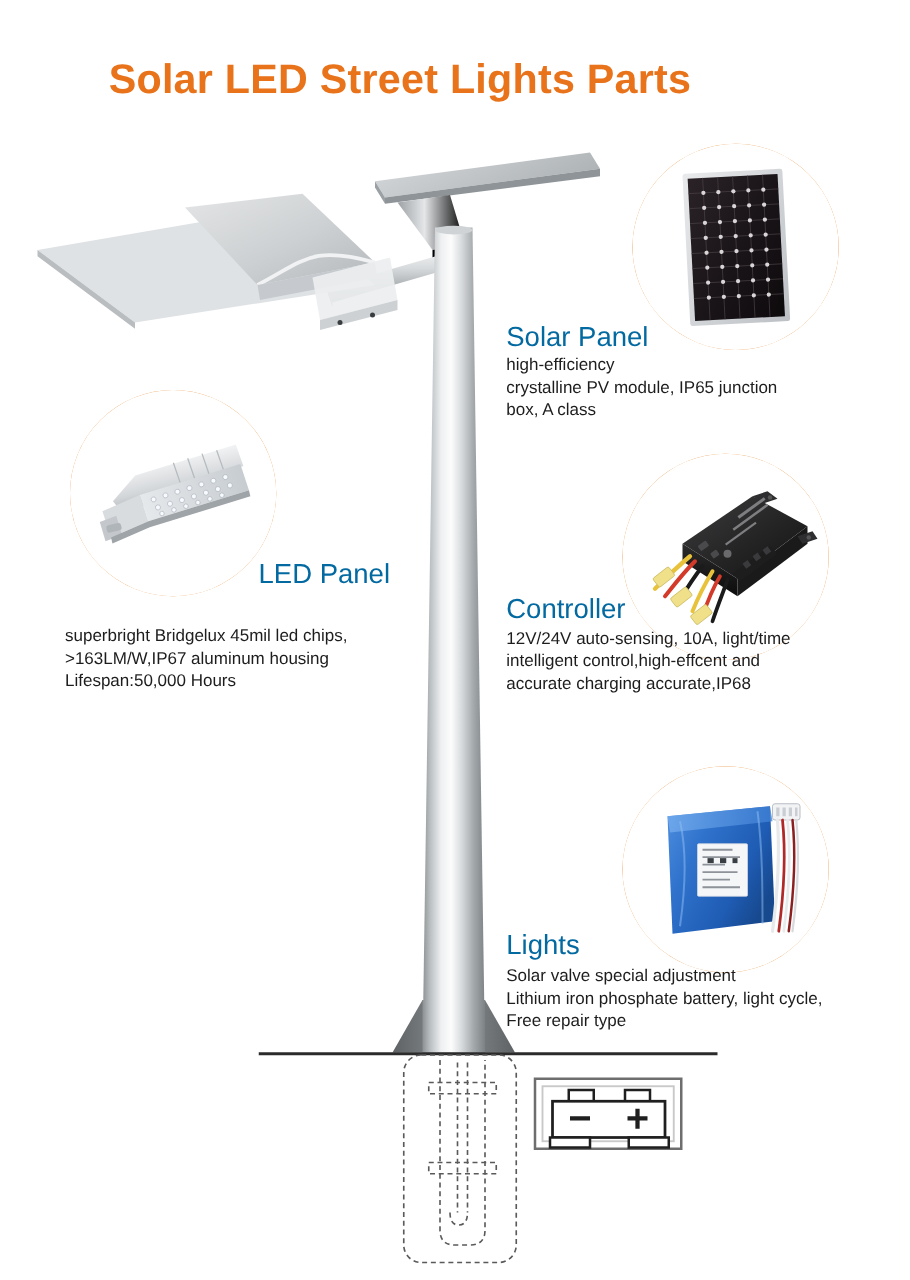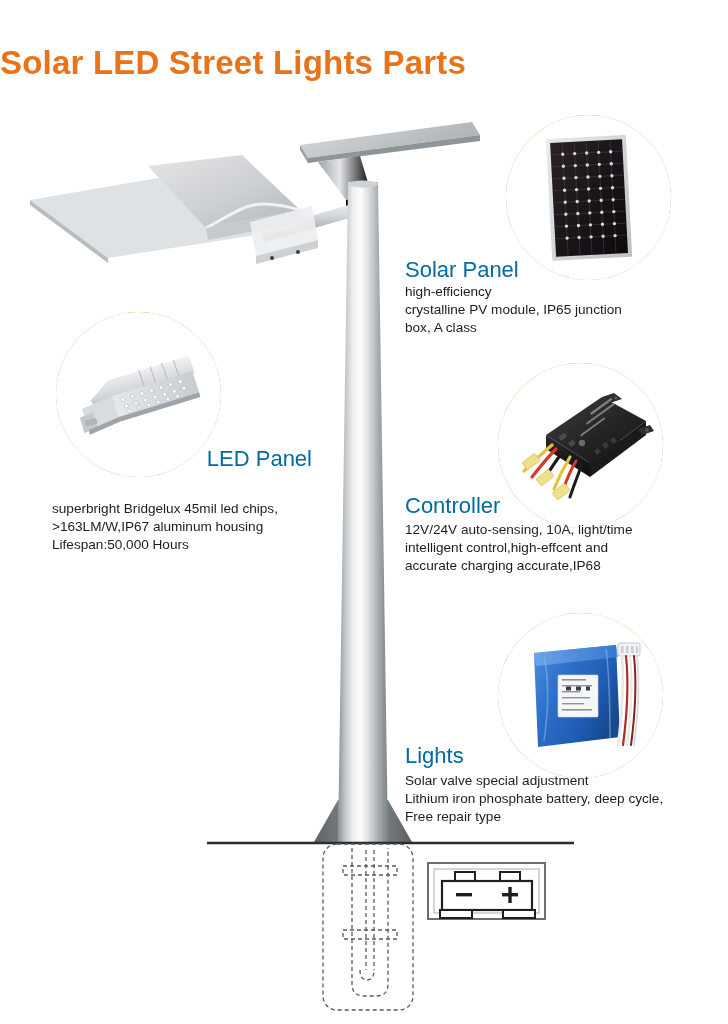--- a/index.html
+++ b/index.html
@@ -9,21 +9,21 @@
     background:#ffffff;
     font-family:"Liberation Sans", sans-serif;
     overflow:hidden;
     position:relative;
   }
   #stage{position:absolute;left:0;top:0;width:728px;height:1024px;}
 
   
   .title{
     position:absolute;left:0;top:44px;width:640px;
-    text-align:left;
+    text-align:center;
     font-size:33px;font-weight:bold;
     color:#e8731a;
     letter-spacing:.2px;
     white-space:nowrap;
   }
 
   
   .callout{position:absolute;}
   .callout .heading{
     font-size:22px;
@@ -385,21 +385,21 @@
       <path d="M78,98 C 72,108 68,118 64,130" stroke="#d33a2a" stroke-width="3"></path>
       <path d="M84,101 C 80,112 76,122 72,134" stroke="#1b1b1c" stroke-width="3"></path>
     </g>
 
     <g>
       <rect x="24" y="100" width="16" height="9" rx="1.5" fill="#f0e08a" stroke="#c9b95e" stroke-width="0.6" transform="rotate(-38 24 100)"></rect>
       <rect x="38" y="116" width="16" height="9" rx="1.5" fill="#f0e08a" stroke="#c9b95e" stroke-width="0.6" transform="rotate(-38 38 116)"></rect>
       <rect x="54" y="130" width="16" height="9" rx="1.5" fill="#f0e08a" stroke="#c9b95e" stroke-width="0.6" transform="rotate(-38 54 130)"></rect>
     </g>
   </svg>
-  <div class="callout right" style="left:405px;top:494px;width:300px;">
+  <div class="callout right" style="left:405px;top:475px;width:300px;">
     <div class="heading">Controller</div>
     <div class="body" style="margin-top:4px;">12V/24V auto-sensing, 10A, light/time
 intelligent control,high-effcent and
 accurate charging accurate,IP68</div>
   </div>
 
   <div class="ring" style="left:498px;top:613px;width:165px;height:165px;"></div>
   <svg class="photo" style="left:498px;top:613px;width:165px;height:165px;" viewBox="0 0 165 165">
     <defs>
       <linearGradient id="batBody" x1="0" y1="0" x2="1" y2="0.6">
@@ -451,17 +451,17 @@
       <path d="M124,43 C 126,72 124,102 120,132" stroke="#e8e9eb" stroke-width="2.6"></path>
       <path d="M128,43 C 131,72 129,102 125,132" stroke="#b02a2a" stroke-width="2.2"></path>
       <path d="M132,43 C 135,72 133,102 129,132" stroke="#e8e9eb" stroke-width="2.2"></path>
       <path d="M136,43 C 139,72 137,102 133,132" stroke="#8a2020" stroke-width="2"></path>
       <path d="M139,43 C 142,72 140,102 136,132" stroke="#d8dadd" stroke-width="1.8"></path>
     </g>
   </svg>
   <div class="callout right" style="left:405px;top:744px;width:320px;">
     <div class="heading">Lights</div>
     <div class="body" style="margin-top:5px;">Solar valve special adjustment
-Lithium iron phosphate battery, deep cycle,
+Lithium iron phosphate battery, light cycle,
 Free repair type</div>
   </div>
 
 </div>
 
 </body></html>

